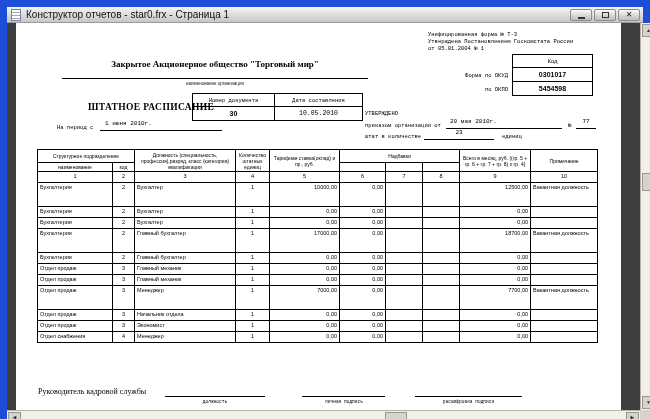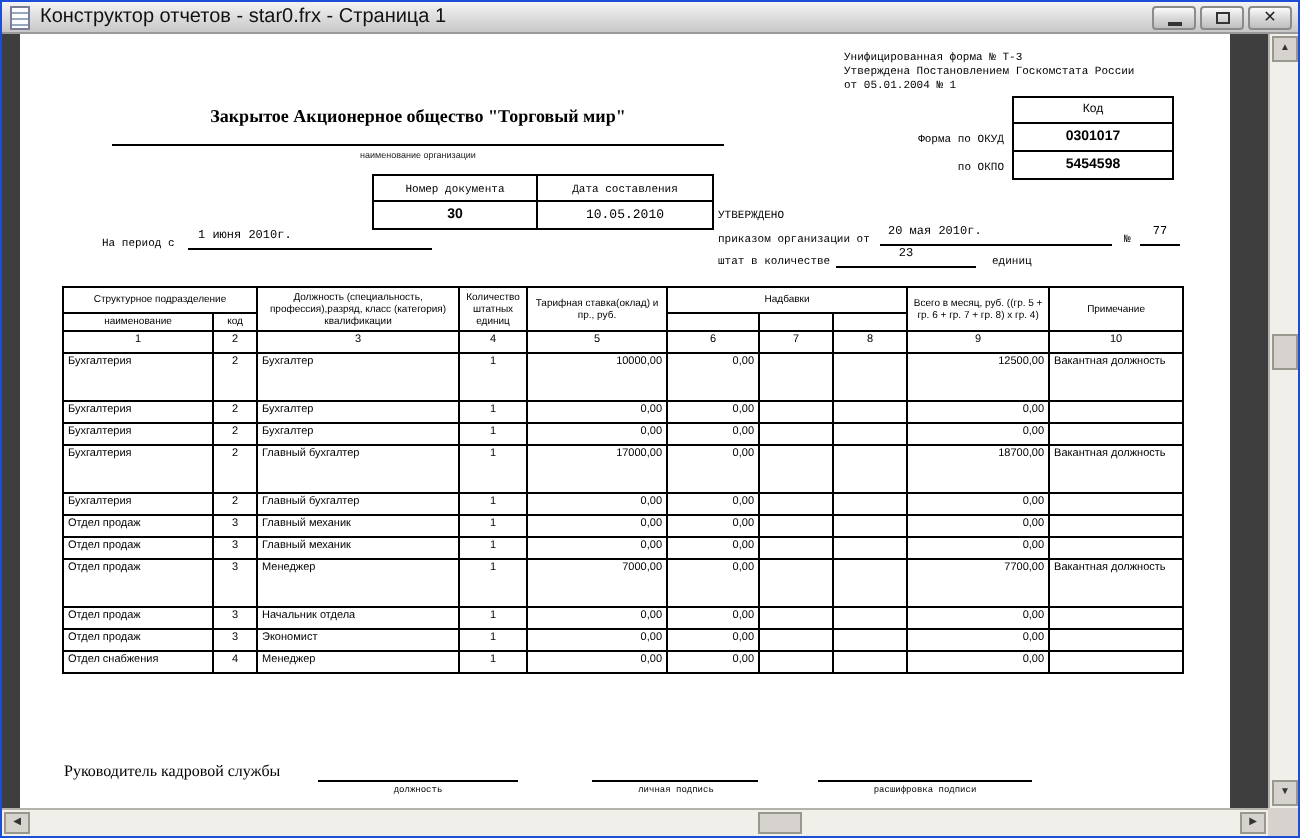--- a/index.html
+++ b/index.html
@@ -1,19 +1,19 @@
 <!DOCTYPE html>
 <html><head>
 <meta charset="utf-8">
 <style>
   * { margin:0; padding:0; box-sizing:border-box; }
   html,body { width:650px; height:419px; overflow:hidden; background:#888; }
   body { font-family:"Liberation Sans","DejaVu Sans",sans-serif; }
 
-  .window { position:relative; width:650px; height:419px; border:1px solid #1d4ed8; background:#d6d3ce; }
+  .window { position:relative; width:650px; height:419px; border:7px solid #1d4ed8; background:#d6d3ce; }
 
   
   .titlebar { position:relative; height:16px; display:flex; align-items:center;
     background:linear-gradient(#f4f4f4,#d9d9d9 60%,#c7c7c7); border-bottom:1px solid #9a9a9a; padding-left:4px; }
   .app-icon { width:10px; height:12px; background:#fdfdfd; border:1px solid #7d7d97; margin-right:5px;
     background-image:repeating-linear-gradient(#fdfdfd 0 2px,#9aa7c0 2px 3px); }
   .title-text { font-size:10px; color:#111; white-space:nowrap; }
   .win-buttons { position:absolute; right:3px; top:2px; display:flex; gap:2px; }
   .win-btn { width:22px; height:12px; border:1px solid #8b8b8b; border-radius:2px;
     background:linear-gradient(#fbfbfb,#d6d6d6 55%,#bfbfbf); display:flex; align-items:center; justify-content:center; }
@@ -118,20 +118,21 @@
       </tbody>
         </table>
       <div class="abs mono code-label" style="left:398px;top:49px;width:94px;">Форма по ОКУД</div>
       <div class="abs mono code-label" style="left:398px;top:63px;width:94px;">по ОКПО</div>
 
       <div class="abs org-line" style="left:46px;top:36px;width:306px;height:20px;">
         <div class="org-name serif">Закрытое Акционерное общество "Торговый мир"</div>
       </div>
       <div class="abs org-caption" style="left:46px;top:58px;width:306px;">наименование организации</div>
 
+      <div class="abs doc-title serif" style="left:72px;top:79px;">ШТАТНОЕ РАСПИСАНИЕ</div>
       <table class="doc-table abs" style="left:176px;top:70px;">
         <tbody>
             <tr>
           <td class="doc-th mono" style="width:82px;">Номер документа</td>
           <td class="doc-th mono" style="width:88px;">Дата составления</td>
         </tr>
         <tr>
           <td class="doc-num">30</td>
           <td class="doc-date mono">10.05.2010</td>
         </tr>

